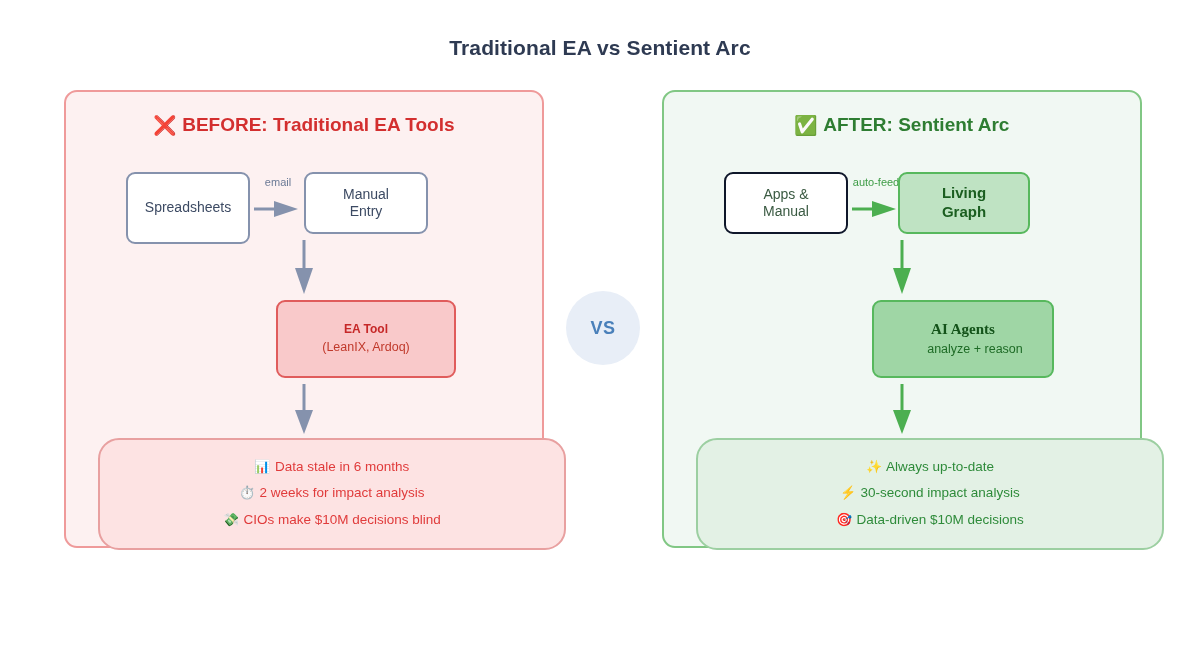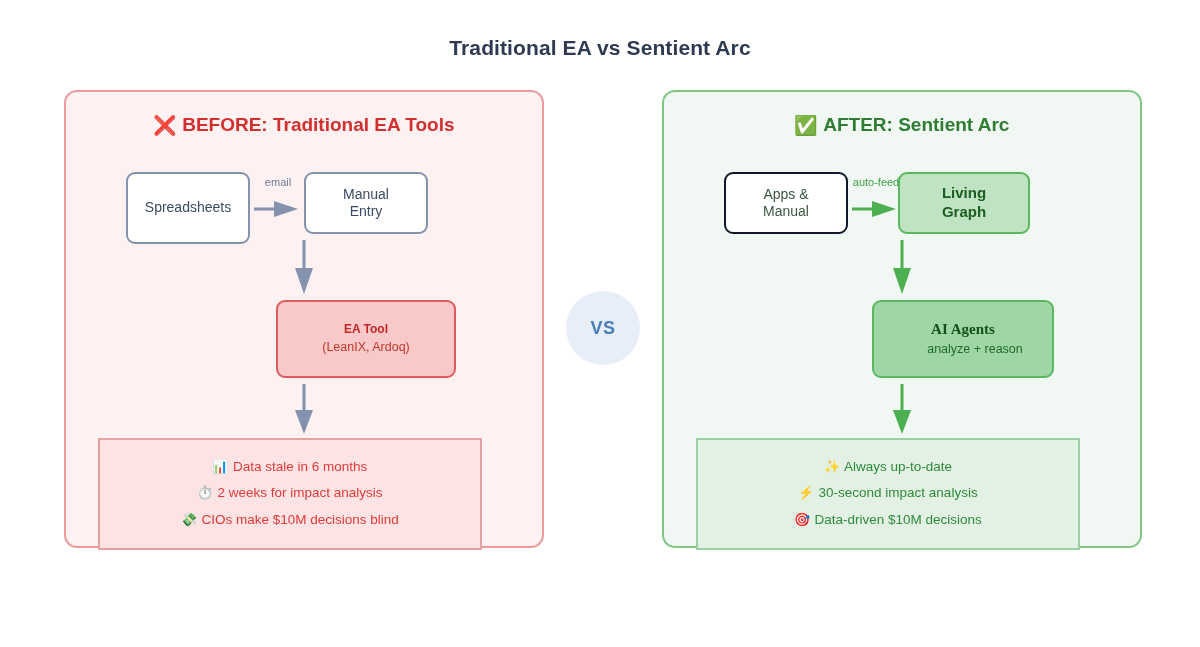--- a/index.html
+++ b/index.html
@@ -99,22 +99,22 @@
   .panel-after  .h-conn .h-label { color: #3e9c46; }
   .h-conn svg { position: absolute; top: 22px; left: 2px; }
 
   
   .v-conn { position: absolute; left: 50%; transform: translateX(-50%); }
   .v-top  { top: 148px; }
   .v-bot  { top: 292px; }
 
   
   .results {
-    position: absolute; left: 32px; width: 384px; top: 346px;
-    border-radius: 0;
+    position: absolute; left: 32px; width: 468px; top: 346px;
+    border-radius: 21px;
     padding: 14px 0 15px 0;
   }
   .res-before { background: #fde3e3; border: 2px solid #e8a0a0; }
   .res-after  { background: #e3f1e5; border: 2px solid #9ccfa1; }
   .res-line {
     font-size: 13.5px; line-height: 1.95; text-align: center;
     white-space: nowrap;
   }
   .res-before .res-line { color: #e03b3b; }
   .res-after  .res-line { color: #2e8b3a; }

